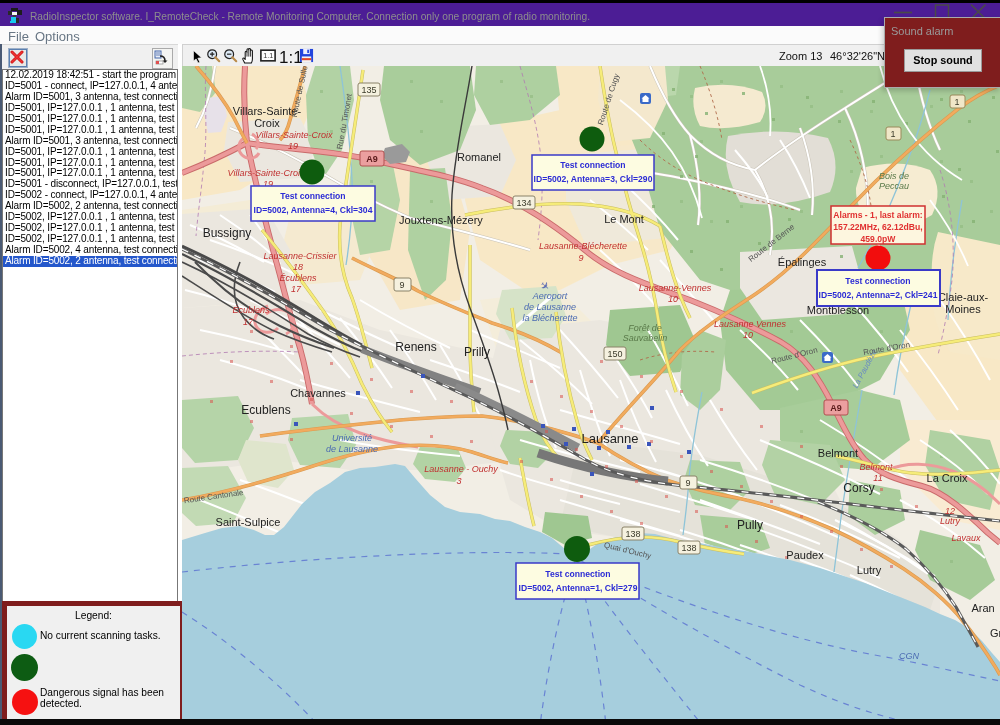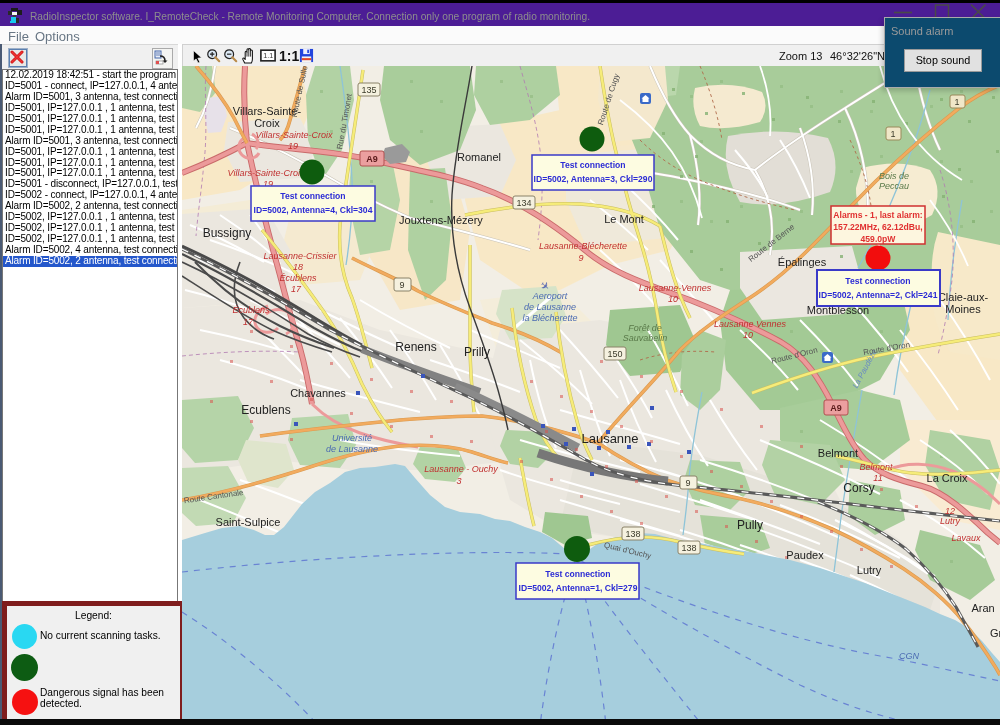--- a/index.html
+++ b/index.html
@@ -17,24 +17,24 @@
   #maptoolbar{left:182px;top:44px;width:818px;height:22px;background:#f0f0f0;border:1px solid #d0d0d0;border-bottom:1px solid #b5b5b5;}
   
   #list{left:2px;top:69px;width:174px;height:531px;background:#fff;border:1px solid #777;
         font-size:10px;color:#000;overflow:hidden;}
   .li{height:10.94px;line-height:10.94px;white-space:nowrap;padding-left:2px;letter-spacing:-0.15px;}
   .sel{background:#2457cb;color:#fff;}
   
   #legend{left:2px;top:601px;width:173px;height:117px;background:#f0f0f0;border:5px solid #7f1d1d;font-size:10.2px;color:#000;}
   .dot{position:absolute;border-radius:50%;}
   
-  #popup{left:884px;top:17px;width:116px;height:69px;background:#0c4a6e;border:1px solid #aaa;border-right:none;box-shadow:-2px 3px 5px rgba(0,0,0,0.18);}
+  #popup{left:884px;top:17px;width:116px;height:69px;background:#7f1d1d;border:1px solid #aaa;border-right:none;box-shadow:-2px 3px 5px rgba(0,0,0,0.18);}
   #popup .t{position:absolute;left:6px;top:7px;color:#9a9a9a;font-size:11px;}
   #stopbtn{position:absolute;left:19px;top:31px;width:76px;height:21px;background:#e1e1e1;border:1px solid #9a9a9a;
-           font-size:10.8px;color:#000;text-align:center;line-height:20px;}
+           font-size:10.8px;color:#000;text-align:center;line-height:20px;font-weight:bold;}
   #bottombar{left:0;top:719px;width:1000px;height:6px;background:#0a0a0a;}
   #leftedge{left:0;top:0;width:2px;height:725px;background:#4a5a74;}
 </style>
 </head>
 <body>
 <div class="abs" id="leftedge"></div>
 <div class="abs" id="topedge"></div>
 <div class="abs" id="titlebar">
   <svg class="abs" style="left:7px;top:4px" width="16" height="16" viewBox="0 0 16 16">
     <path d="M4,1 h7 v3 h-7 z" fill="#1a1a1a"></path>
@@ -97,21 +97,21 @@
   <svg class="abs" style="left:57px;top:2px" width="17" height="17" viewBox="0 0 17 17">
     <path d="M4.6,16 C3.6,13.8 2.2,12 2.8,11.3 C3.5,10.6 4.6,11.5 5.2,12.5 L5.2,5.3 Q5.2,4.2 6.1,4.2 Q7,4.2 7,5.3 L7,2.9 Q7,1.8 7.9,1.8 Q8.8,1.8 8.8,2.9 L8.8,2.5 Q8.8,1.4 9.7,1.4 Q10.6,1.4 10.6,2.5 L10.6,3.7 Q10.6,2.9 11.5,2.9 Q12.4,2.9 12.4,4 L12.4,12 C12.4,14.3 11.4,16 11.4,16 Z" fill="#fff" stroke="#111" stroke-width="1.05" stroke-linejoin="round"></path>
     <path d="M7,5.3 L7,9.6 M8.8,3.2 L8.8,9.6 M10.6,3.9 L10.6,9.6" stroke="#111" stroke-width="0.85" fill="none"></path>
   </svg>
 
   <svg class="abs" style="left:77px;top:4px" width="16" height="13" viewBox="0 0 18 14">
     <rect x="1" y="1" width="16" height="12" fill="#ffffff" stroke="#222" stroke-width="1.8"></rect>
     <text x="9.2" y="10" font-size="8" text-anchor="middle" fill="#333" font-family="Liberation Sans">1.1</text>
   </svg>
 
-  <div class="abs" style="left:96px;top:3px;font-size:14px;font-weight:bold;color:#111;">1:1</div>
+  <div class="abs" style="left:96px;top:3px;font-size:17px;font-weight:normal;color:#111;">1:1</div>
 
   <svg class="abs" style="left:116px;top:3px" width="15" height="15" viewBox="0 0 16 16">
     <rect x="1" y="1" width="14" height="14" fill="#2244dd"></rect>
     <rect x="4.5" y="1" width="7" height="5.5" fill="#eef0ff"></rect>
     <rect x="8.8" y="1.8" width="1.8" height="3.6" fill="#2244dd"></rect>
     <rect x="3" y="9" width="10" height="6" fill="#f3f3f3"></rect>
     <rect x="3" y="10.8" width="10" height="2.2" fill="#e0452a"></rect>
   </svg>
   <div class="abs" style="left:596px;top:5px;font-size:11px;color:#111;">Zoom 13</div>
   <div class="abs" style="left:647px;top:5px;font-size:11px;color:#111;white-space:nowrap;">46°32'26"N 6°36'54"E</div>

